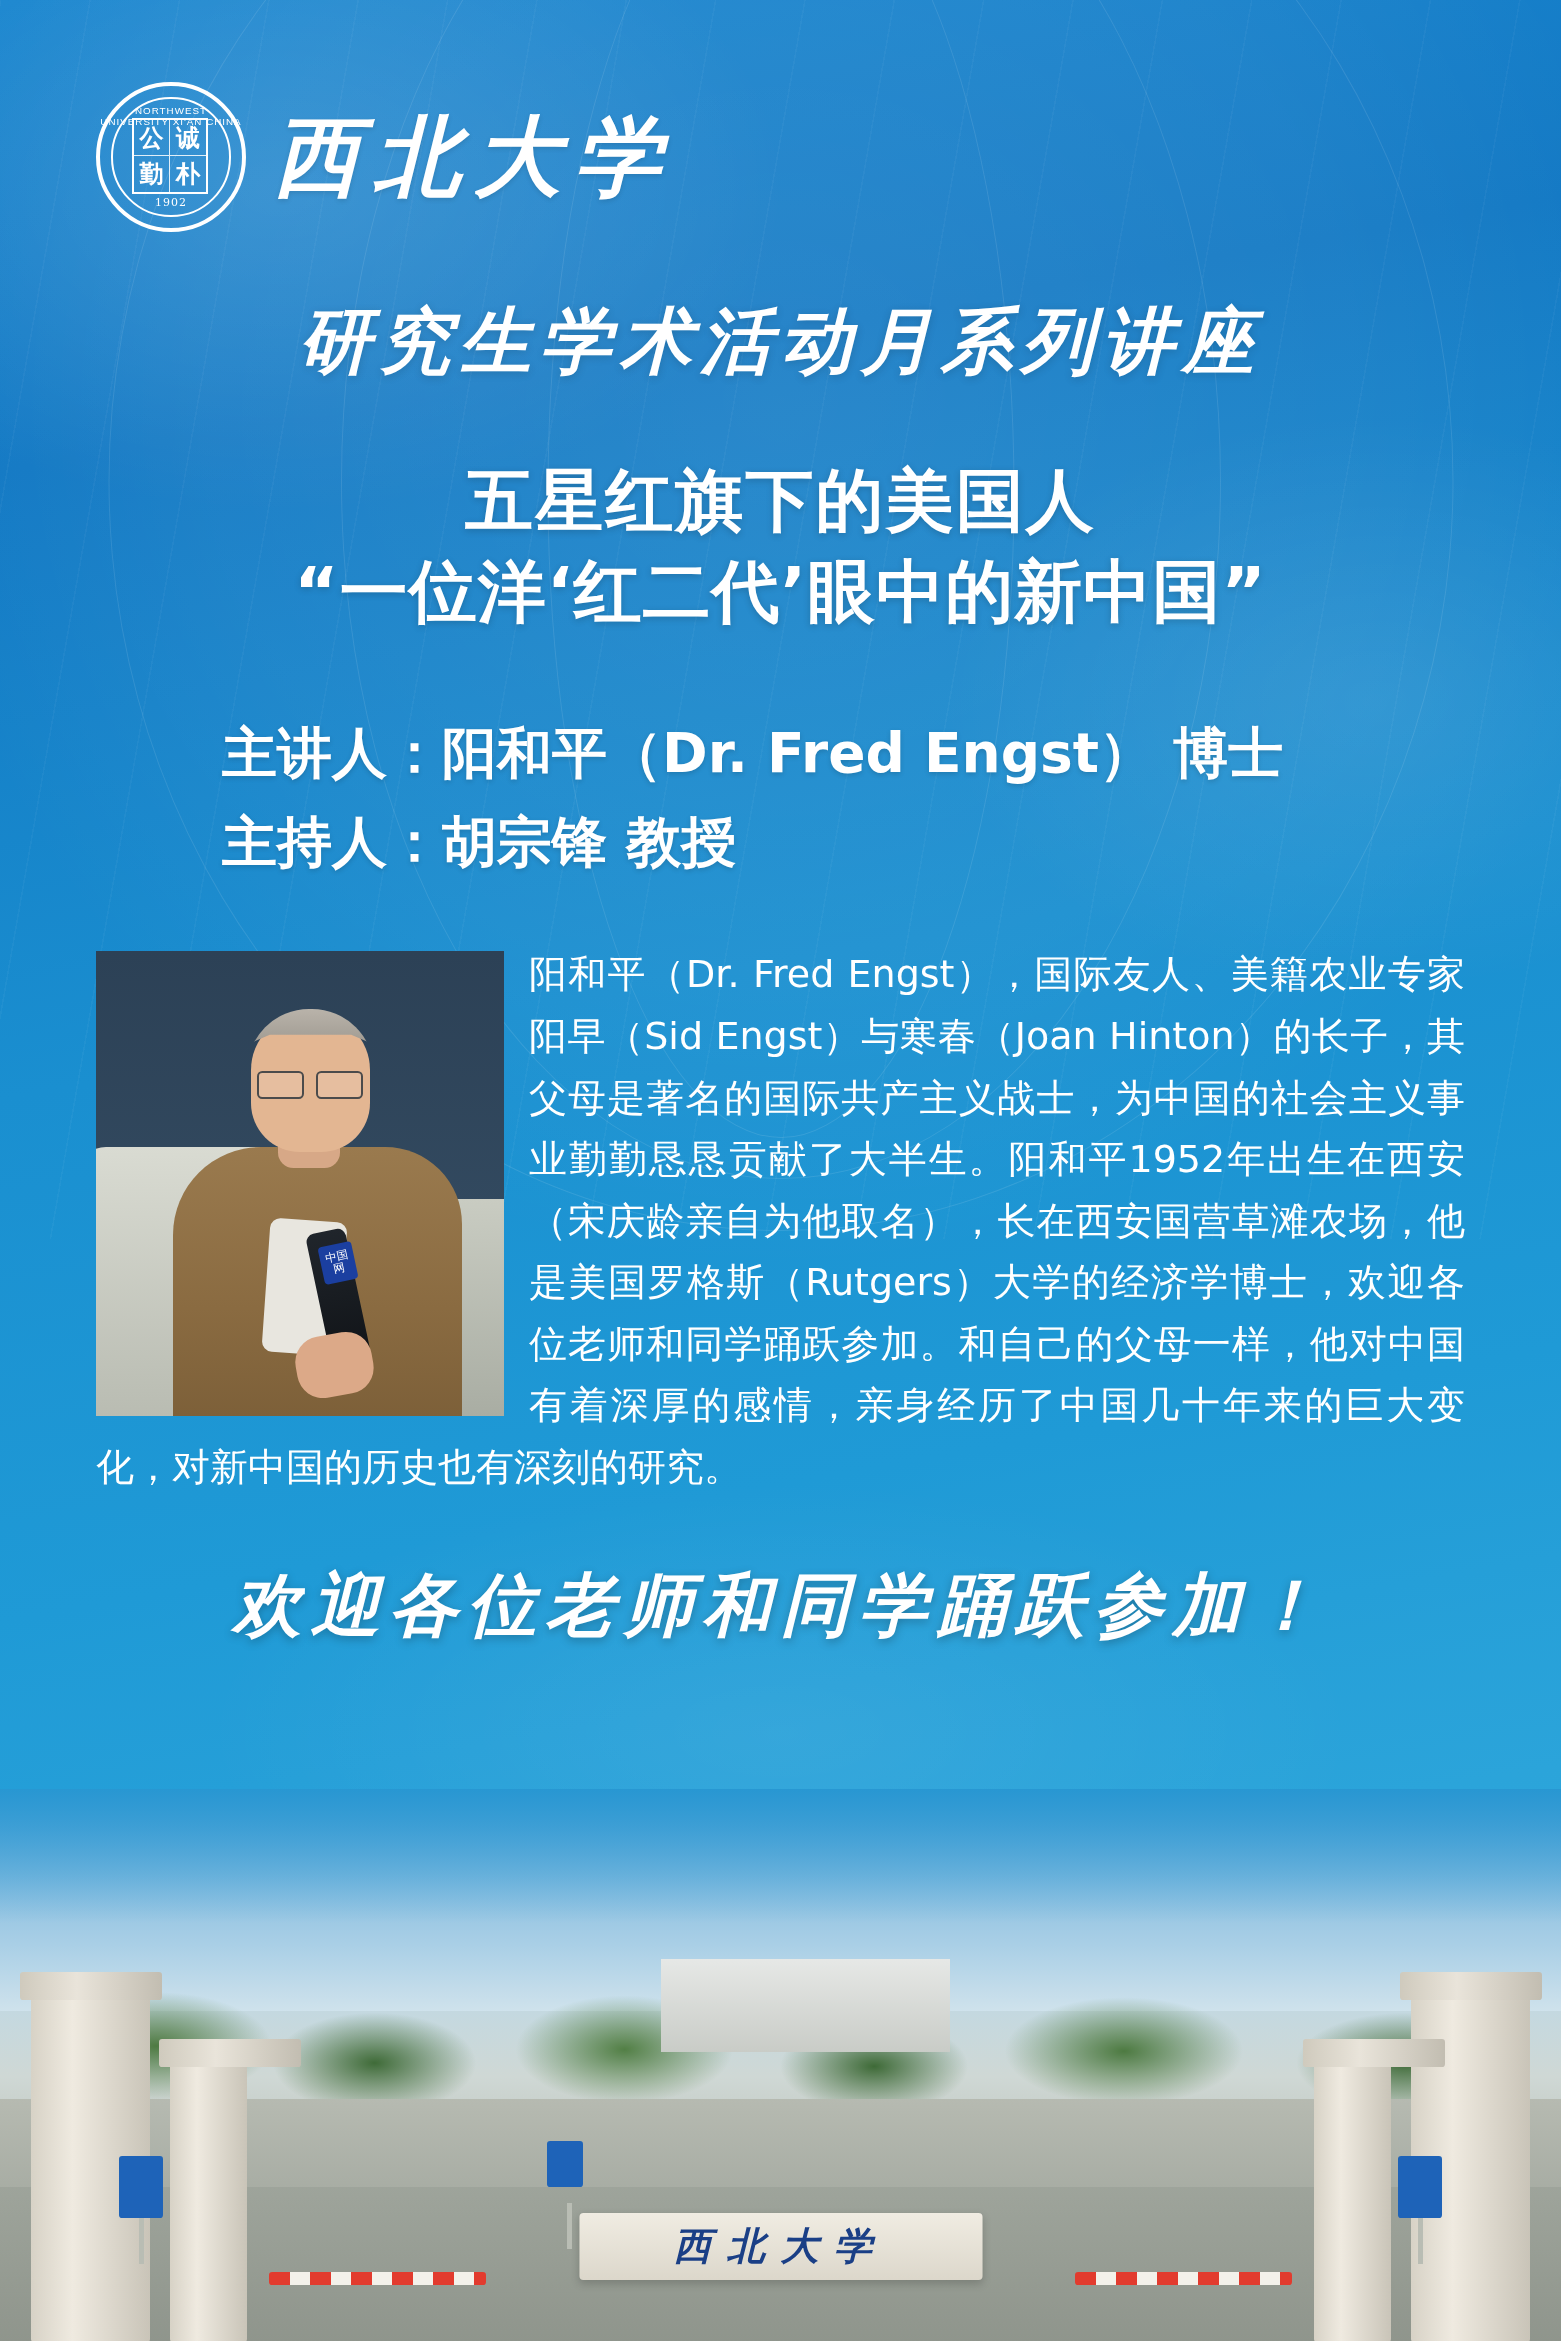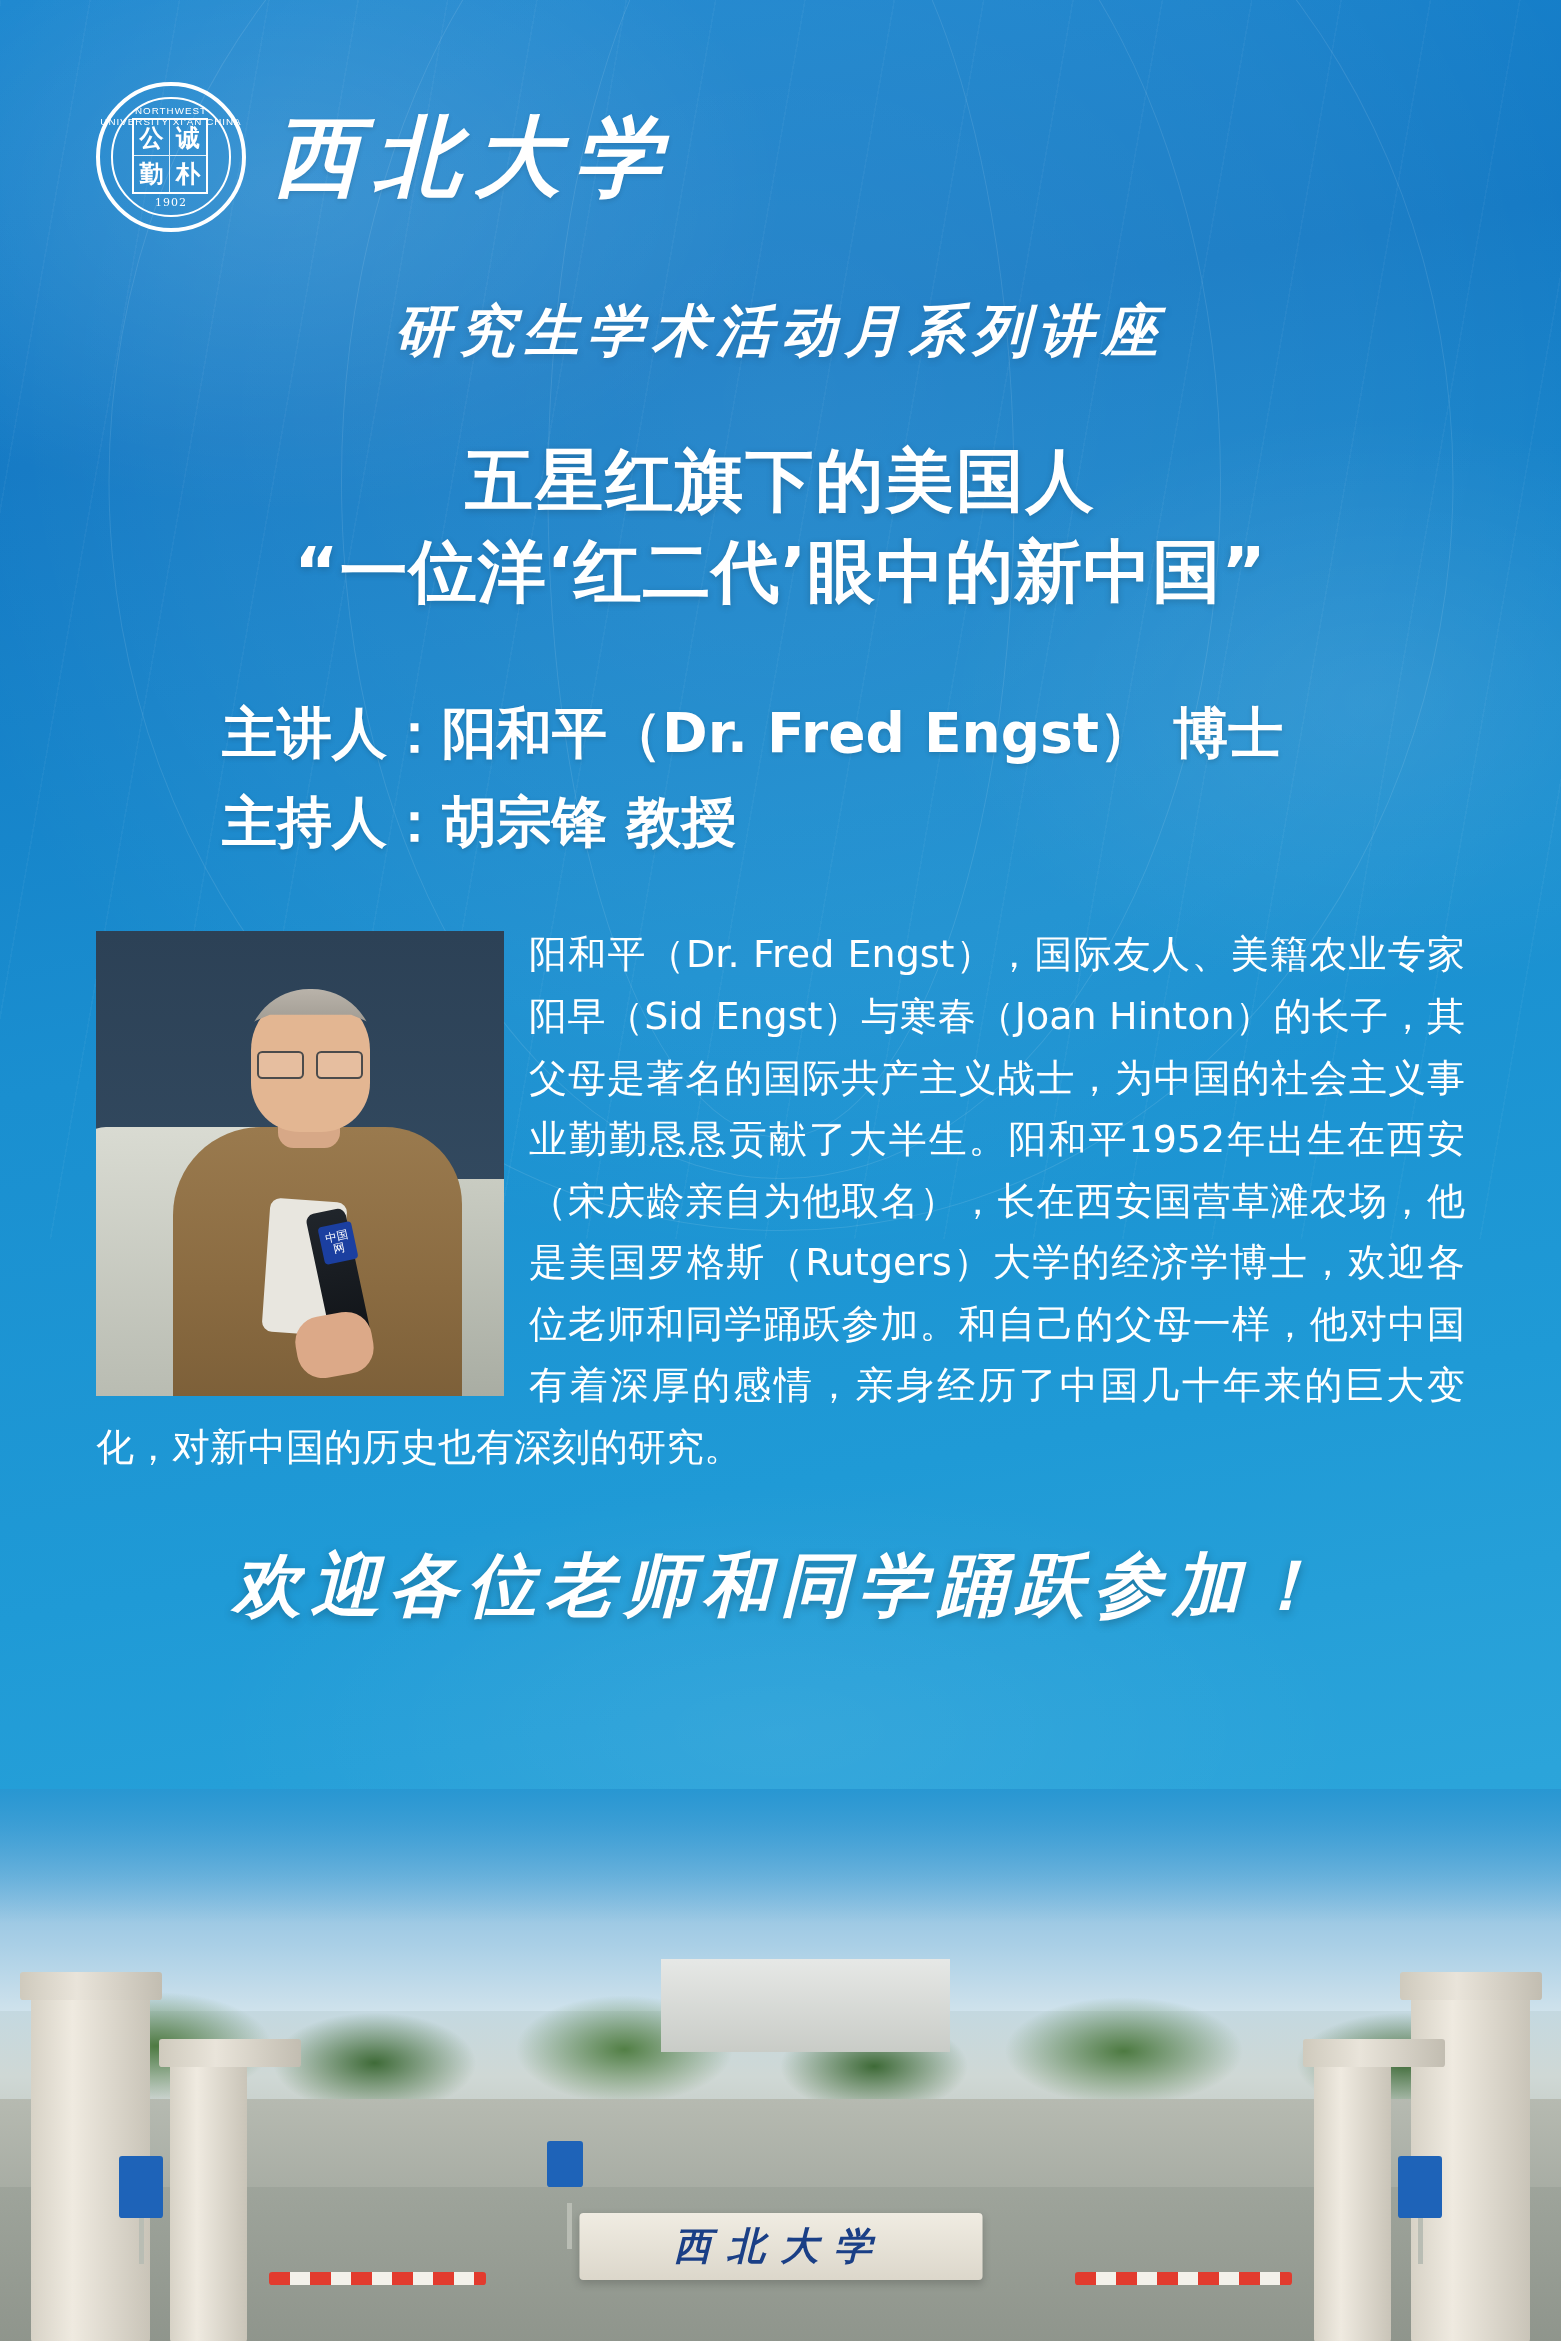--- a/index.html
+++ b/index.html
@@ -129,21 +129,21 @@
     font-family: "Liberation Sans", sans-serif;
   }
 
   
   .series-title {
     text-align: center;
     color: #ffffff;
     font-family: "DejaVu Serif", serif;
     font-style: italic;
     font-weight: 700;
-    font-size: 56px;
+    font-size: 72px;
     letter-spacing: 8.3px;
     margin-top: 62px;
     text-shadow: 0 2.1px 8.3px rgba(0,0,0,.15);
   }
 
   
   .main-title {
     text-align: center;
     color: #ffffff;
     font-family: "DejaVu Sans", sans-serif;

